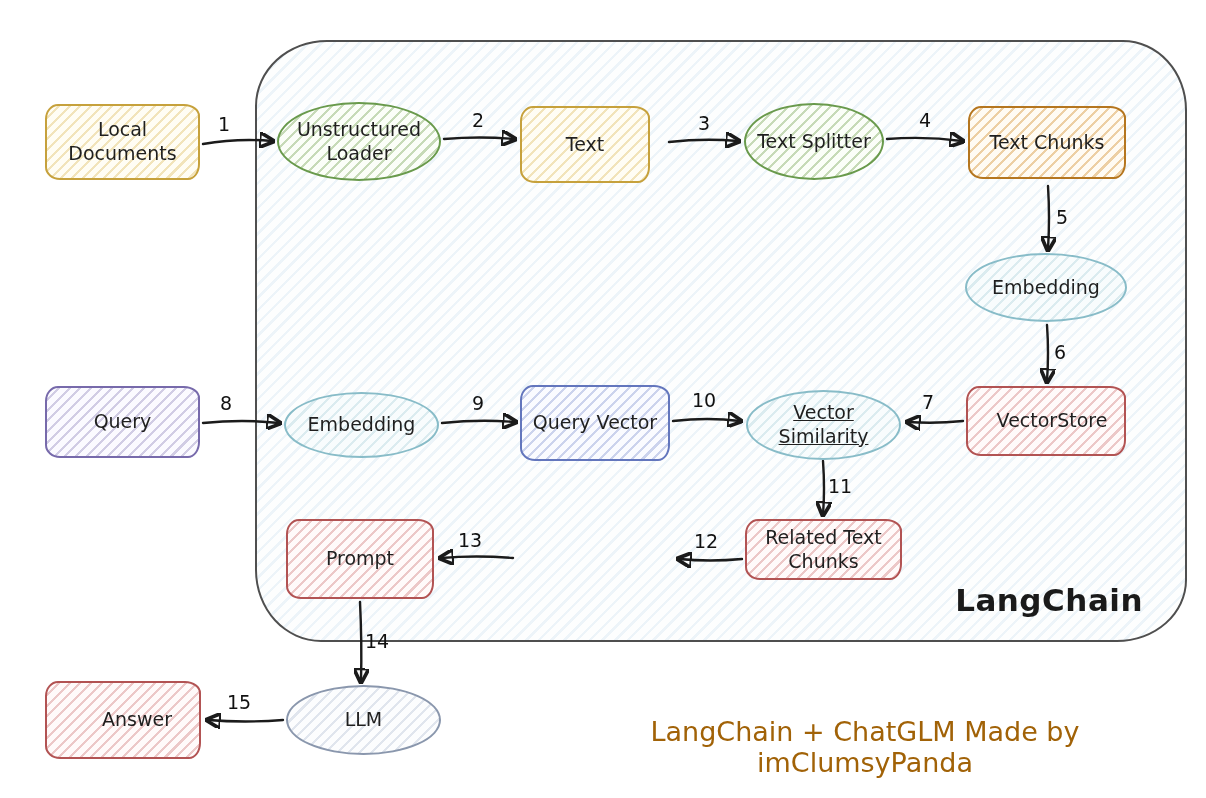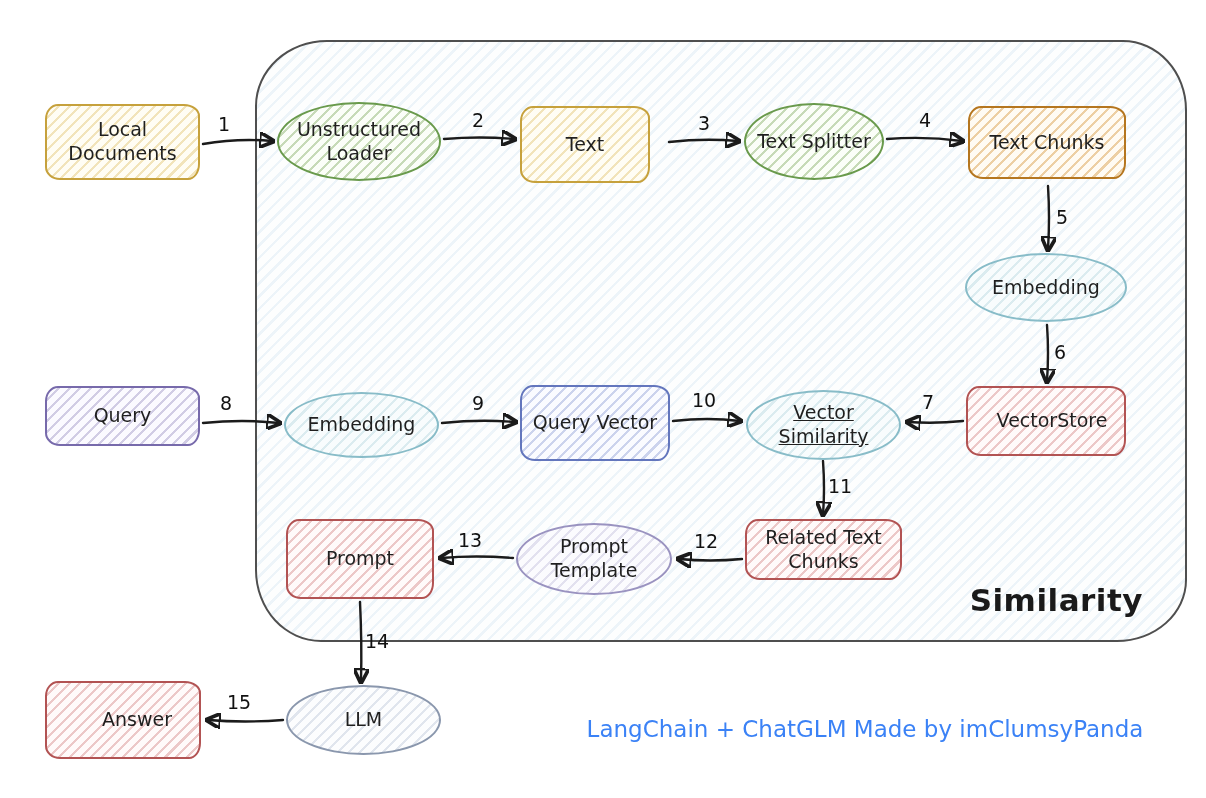--- a/index.html
+++ b/index.html
@@ -56,30 +56,30 @@
   
   svg.arrows{position:absolute;inset:0;z-index:2;pointer-events:none;}
   svg.arrows path{fill:none;stroke:#1b1b1b;stroke-width:2.4;stroke-linecap:round;}
   svg.arrows text{
     font-family:"DejaVu Sans","Liberation Sans",sans-serif;
     font-size:19px;font-weight:500;fill:#111;text-anchor:middle;
   }
 
   .caption{
     position:absolute;left:560px;top:716px;width:610px;text-align:center;
-    font-size:23px;color:#3b82f6;z-index:3;
+    font-size:27px;color:#a16207;z-index:3;
   }
 </style>
 </head>
 <body>
 
 <div class="stage">
 
   <div class="lc-container">
-    <div class="lc-title">Similarity</div>
+    <div class="lc-title">LangChain</div>
   </div>
 
   <svg class="arrows" width="1206" height="798" viewBox="0 0 1206 798">
     <defs>
       <marker id="arrow" viewBox="0 0 10 10" refX="8.2" refY="5" markerWidth="6.4" markerHeight="6.4" orient="auto-start-reverse">
         <path d="M0,0 L10,5 L0,10 z" fill="#1b1b1b" stroke="none"></path>
       </marker>
     </defs>
 
     <path d="M203 144 Q238 138 272 141" marker-end="url(#arrow)"></path>
@@ -131,38 +131,35 @@
     <span>Text Chunks</span>
   </div>
 
   <div class="node ellipse teal" style="left:965px;top:253px;width:162px;height:69px;">
     <span>Embedding</span>
   </div>
   <div class="node rect red" style="left:966px;top:386px;width:160px;height:70px;padding-left:20px;">
     <span>VectorStore</span>
   </div>
 
-  <div class="node rect purple" style="left:45px;top:386px;width:155px;height:60px;">
+  <div class="node rect purple" style="left:45px;top:386px;width:155px;height:72px;">
     <span>Query</span>
   </div>
   <div class="node ellipse teal" style="left:284px;top:392px;width:155px;height:66px;">
     <span>Embedding</span>
   </div>
   <div class="node rect blue" style="left:520px;top:385px;width:150px;height:76px;">
     <span>Query Vector</span>
   </div>
   <div class="node ellipse teal" style="left:746px;top:390px;width:155px;height:70px;text-decoration:underline;">
     <span>Vector Similarity</span>
   </div>
 
   <div class="node rect red" style="left:745px;top:519px;width:157px;height:61px;">
     <span>Related Text Chunks</span>
-  </div>
-  <div class="node ellipse lavender" style="left:516px;top:523px;width:156px;height:72px;">
-    <span>Prompt Template</span>
   </div>
   <div class="node rect red" style="left:286px;top:519px;width:148px;height:80px;">
     <span>Prompt</span>
   </div>
 
   <div class="node ellipse grayblue" style="left:286px;top:685px;width:155px;height:70px;">
     <span>LLM</span>
   </div>
   <div class="node rect red" style="left:45px;top:681px;width:156px;height:78px;padding-left:36px;">
     <span>Answer</span>

